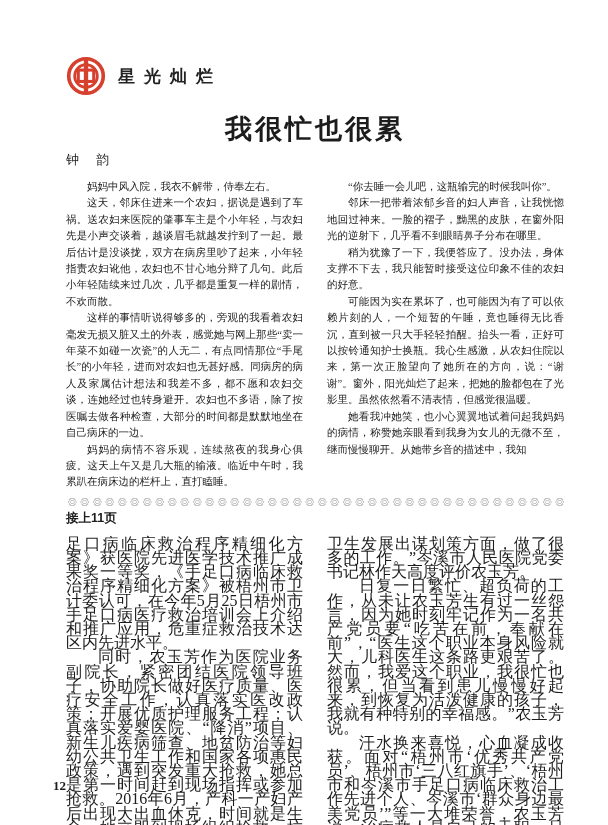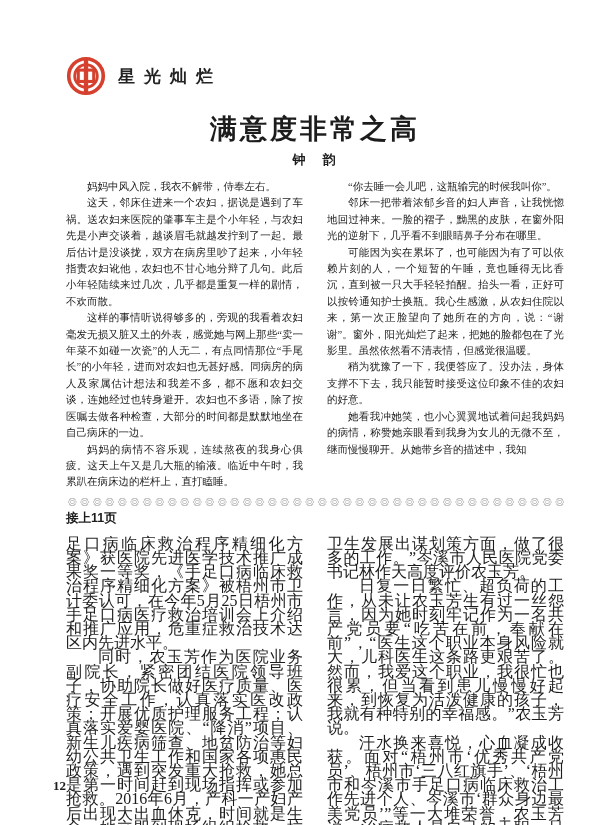--- a/index.html
+++ b/index.html
@@ -24,22 +24,22 @@
 
   
   .art-title {
     margin:16px 0 0 0;
     text-align:center;
     font-size:27px; font-weight:bold; letter-spacing:3px;
     line-height:34px;
   }
   .art-author {
     margin-top:5px;
-    text-align:center;
-    font-size:13px; font-weight:bold; letter-spacing:2px;
+    text-align:left;
+    font-size:13px; font-weight:normal; letter-spacing:2px;
     line-height:18px;
   }
 
   
   .columns { display:flex; gap:24px; margin-top:10px; }
   .col { width:243px; text-align:justify; }
   .art1 .col { font-size:10.5px; line-height:16.4px; }
   .art2 .col { font-size:16px; line-height:14.2px; }
   .col p { margin:0; }
   .indent { text-indent:2em; }
@@ -84,35 +84,35 @@
           <circle cx="22" cy="22" r="19" fill="none" stroke="#d6402e" stroke-width="4"></circle>
           <circle cx="22" cy="22" r="12.5" fill="none" stroke="#d6402e" stroke-width="3"></circle>
           <rect x="19.6" y="2" width="4.8" height="40" fill="#d6402e"></rect>
           <rect x="13.5" y="15.5" width="17" height="12.5" fill="none" stroke="#d6402e" stroke-width="3.4"></rect>
         </svg>
       </span>
       <span class="masthead-title">星光灿烂</span>
     </div>
 
     <section class="art1">
-      <h1 class="art-title">满意度非常之高</h1>
+      <h1 class="art-title">我很忙也很累</h1>
       <div class="art-author">钟　韵</div>
 
       <div class="columns">
         <div class="col">
           <p class="indent">妈妈中风入院，我衣不解带，侍奉左右。</p>
           <p class="indent">这天，邻床住进来一个农妇，据说是遇到了车祸。送农妇来医院的肇事车主是个小年轻，与农妇先是小声交谈着，越谈眉毛就越发拧到了一起。最后估计是没谈拢，双方在病房里吵了起来，小年轻指责农妇讹他，农妇也不甘心地分辩了几句。此后小年轻陆续来过几次，几乎都是重复一样的剧情，不欢而散。</p>
           <p class="indent">这样的事情听说得够多的，旁观的我看着农妇毫发无损又脏又土的外表，感觉她与网上那些“卖一年菜不如碰一次瓷”的人无二，有点同情那位“手尾长”的小年轻，进而对农妇也无甚好感。同病房的病人及家属估计想法和我差不多，都不愿和农妇交谈，连她经过也转身避开。农妇也不多语，除了按医嘱去做各种检查，大部分的时间都是默默地坐在自己病床的一边。</p>
           <p class="indent">妈妈的病情不容乐观，连续熬夜的我身心俱疲。这天上午又是几大瓶的输液。临近中午时，我累趴在病床边的栏杆上，直打瞌睡。</p>
         </div>
         <div class="col">
           <p class="indent">“你去睡一会儿吧，这瓶输完的时候我叫你”。</p>
           <p class="indent">邻床一把带着浓郁乡音的妇人声音，让我恍惚地回过神来。一脸的褶子，黝黑的皮肤，在窗外阳光的逆射下，几乎看不到眼睛鼻子分布在哪里。</p>
+          <p class="indent">稍为犹豫了一下，我便答应了。没办法，身体支撑不下去，我只能暂时接受这位印象不佳的农妇的好意。</p>
           <p class="indent">可能因为实在累坏了，也可能因为有了可以依赖片刻的人，一个短暂的午睡，竟也睡得无比香沉，直到被一只大手轻轻拍醒。抬头一看，正好可以按铃通知护士换瓶。我心生感激，从农妇住院以来，第一次正脸望向了她所在的方向，说：“谢谢”。窗外，阳光灿烂了起来，把她的脸都包在了光影里。虽然依然看不清表情，但感觉很温暖。</p>
-          <p class="indent">稍为犹豫了一下，我便答应了。没办法，身体支撑不下去，我只能暂时接受这位印象不佳的农妇的好意。</p>
           <p class="indent">她看我冲她笑，也小心翼翼地试着问起我妈妈的病情，称赞她亲眼看到我身为女儿的无微不至，继而慢慢聊开。从她带乡音的描述中，我知</p>
         </div>
       </div>
     </section>
 
     <div class="ornament"></div>
 
     <section class="art2">
       <div class="cont-label">接上11页</div>
 

